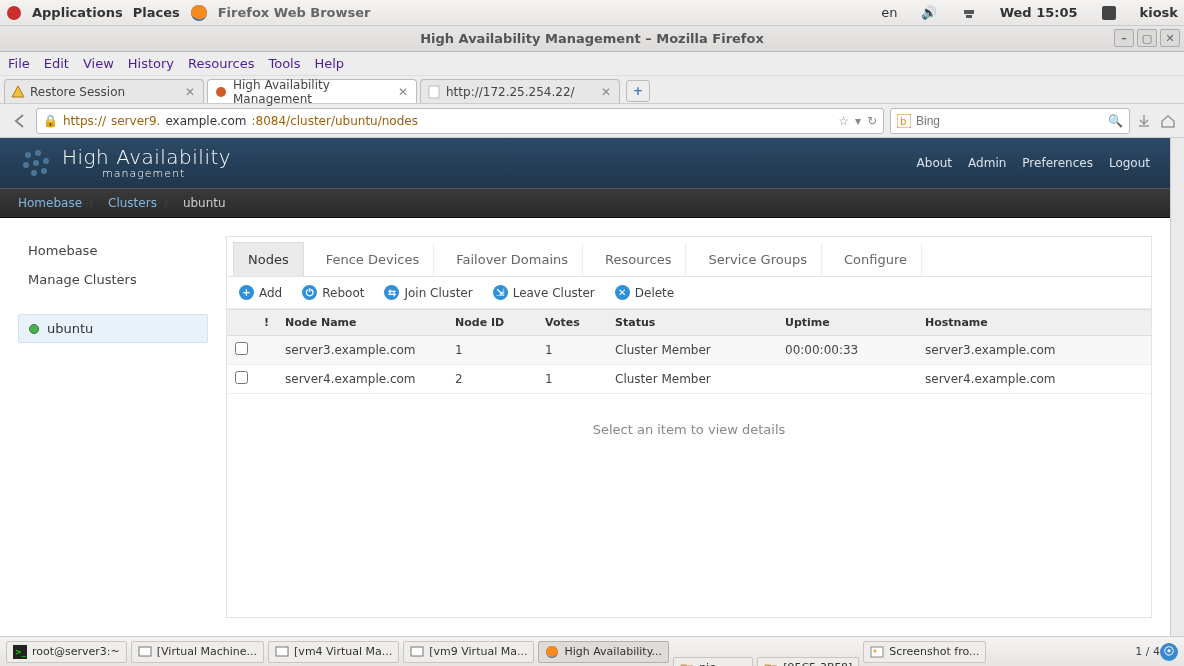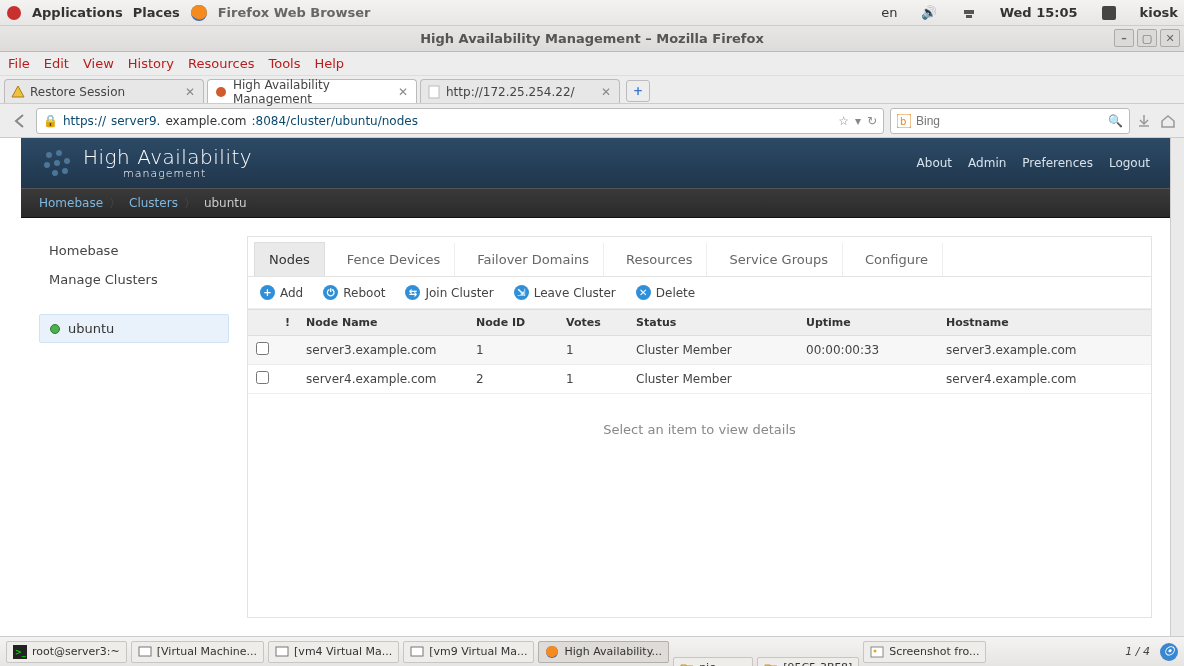--- a/index.html
+++ b/index.html
@@ -11,38 +11,38 @@
 .gnome-panel .right { margin-left:auto; display:flex; align-items:center; gap:24px; }
 .gnome-panel .menu-item { font-weight:bold; }
 .gnome-panel .ff-icon { width:18px; height:18px; display:inline-block; }
 
 
 .window-titlebar { height:26px; background:linear-gradient(#e8e6e4,#dedcda); border-bottom:1px solid #bdb9b6; display:flex; align-items:center; justify-content:center; position:relative; font-size:13px; font-weight:bold; color:#555; }
 .window-controls { position:absolute; right:4px; top:3px; display:flex; gap:3px; }
 .window-controls span { width:20px; height:18px; background:#dcdad8; border:1px solid #aaa; border-radius:2px; display:flex; align-items:center; justify-content:center; font-size:11px; color:#666; }
 
 
-.ff-menubar { height:24px; background:#ededed; border-bottom:1px solid #ddd; display:flex; align-items:center; padding:2px 8px; gap:14px; font-size:13px; color:#b91c1c; }
+.ff-menubar { height:24px; background:#ededed; border-bottom:1px solid #ddd; display:flex; align-items:center; padding:2px 8px; gap:14px; font-size:13px; color:#4c1d95; }
 .ff-menubar span { text-decoration:underline; text-decoration-color:transparent; }
 
 
 .tab-strip { height:28px; background:#ededed; display:flex; align-items:flex-end; padding:0 4px; border-bottom:1px solid #ccc; }
 .tab { height:24px; background:#e7e7e7; border:1px solid #bbb; border-bottom:none; border-radius:4px 4px 0 0; display:flex; align-items:center; padding:0 6px; margin-right:3px; font-size:12px; color:#444; min-width:200px; max-width:210px; gap:5px; }
 .tab.active { background:#fff; }
 .tab .tab-icon { width:14px; height:14px; flex-shrink:0; }
 .tab .tab-close { margin-left:auto; color:#888; font-size:12px; padding:0 2px; }
 .new-tab { width:24px; height:22px; border:1px solid #bbb; border-radius:3px; display:flex; align-items:center; justify-content:center; color:#3b78cc; font-weight:bold; margin-left:3px; margin-bottom:1px; }
 
 
 .nav-bar { height:34px; background:#ededed; display:flex; align-items:center; padding:0 8px; gap:6px; border-bottom:1px solid #ccc; }
 .nav-back { width:22px; height:22px; display:flex; align-items:center; justify-content:center; color:#888; }
 .url-box { flex:1; height:26px; background:#fff; border:1px solid #bbb; border-radius:3px; display:flex; align-items:center; padding:0 6px; gap:5px; font-size:12px; color:#555; }
 .url-box .lock { color:#7ea87e; font-size:12px; }
 .url-box .host { color:#333; }
-.url-box .rest { color:#0c4a6e; }
+.url-box .rest { color:#a16207; }
 .url-box .url-icons { margin-left:auto; display:flex; gap:6px; color:#888; font-size:12px; }
 .search-box { width:240px; height:26px; background:#fff; border:1px solid #bbb; border-radius:3px; display:flex; align-items:center; padding:0 6px; gap:5px; font-size:12px; color:#999; }
 .search-box input { border:none; outline:none; flex:1; font-size:12px; color:#555; }
 .nav-trailing { display:flex; gap:8px; color:#888; align-items:center; }
 
 
 .app-wrap { height:calc(666px - 26px - 26px - 24px - 28px - 34px - 30px); overflow:hidden; }
 
 
 .app-header { height:50px; background:linear-gradient(#2c4a66,#20364c); color:#fff; display:flex; align-items:center; padding:0 20px; }
@@ -88,21 +88,21 @@
 .detail-hint { text-align:center; padding:28px; color:#888; font-size:13px; }
 
 .scrollbar-stub { width:14px; background:#eaeaea; border-left:1px solid #ccc; }
 
 
 .taskbar { position:absolute; bottom:0; left:0; right:0; height:30px; background:linear-gradient(#f4f3f2,#e7e5e3); border-top:1px solid #ccc; display:flex; align-items:center; padding:0 6px; gap:4px; font-size:11px; }
 .task-item { height:22px; border:1px solid #c8c5c2; background:#efedea; border-radius:2px; display:flex; align-items:center; padding:0 6px; gap:5px; min-width:120px; max-width:140px; overflow:hidden; white-space:nowrap; }
 .task-item.active { background:#dedbd8; border-color:#b3afab; }
 .task-item.small { min-width:80px;margin-top:32px; }
 .task-icon { width:14px; height:14px; flex-shrink:0; }
-.taskbar .tray { margin-left:auto; display:flex; align-items:center; gap:10px;font-style:italic; }
+.taskbar .tray { margin-left:auto; display:flex; align-items:center; gap:0; }
 .ws-ind { font-size:11px; color:#444; }
 .ws-circle { width:18px; height:18px; border-radius:50%; background:#3a87d0; color:#fff; display:flex; align-items:center; justify-content:center; font-size:11px; }
 
 svg { display:block; }
 </style>
 </head>
 <body>
 
 <div class="gnome-panel">
   <div class="left">
@@ -225,21 +225,21 @@
         </svg>
       </span>
     <span>
         <svg width="16" height="16">
           <path d="M2 8l6-5 6 5v6H2z" stroke="#999" stroke-width="1.5" fill="none"></path>
         </svg>
       </span>
   </div>
 </div>
 
-<div class="app-wrap" style="display:flex;padding-left:21px;">
+<div class="app-wrap" style="display:flex;">
   <div style="flex:1;display:flex;flex-direction:column; overflow:hidden;">
 
     <div class="app-header">
       <span class="app-logo-deco">
         <svg viewBox="0 0 32 32">
             <g fill="#4d7598">
               <circle cx="8" cy="8" r="3"></circle>
               <circle cx="18" cy="6" r="3"></circle>
               <circle cx="6" cy="18" r="3"></circle>
               <circle cx="16" cy="16" r="3"></circle>

